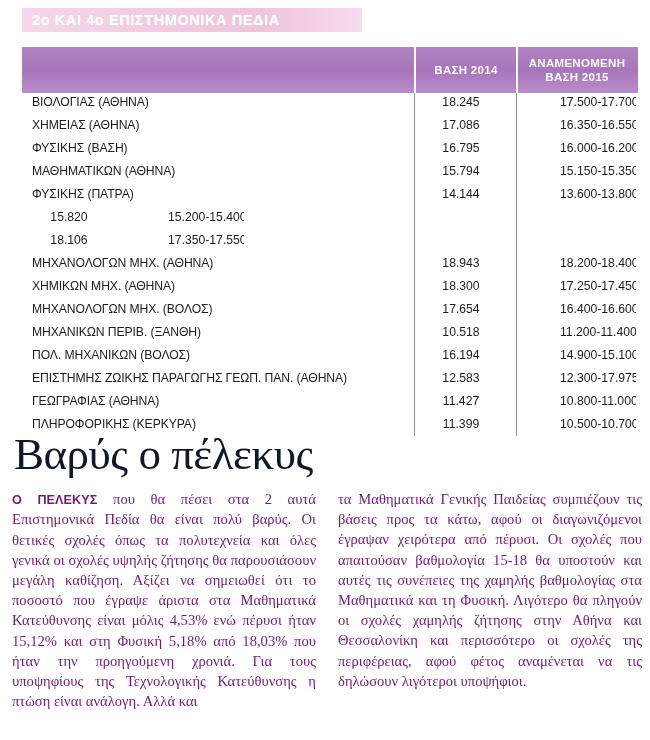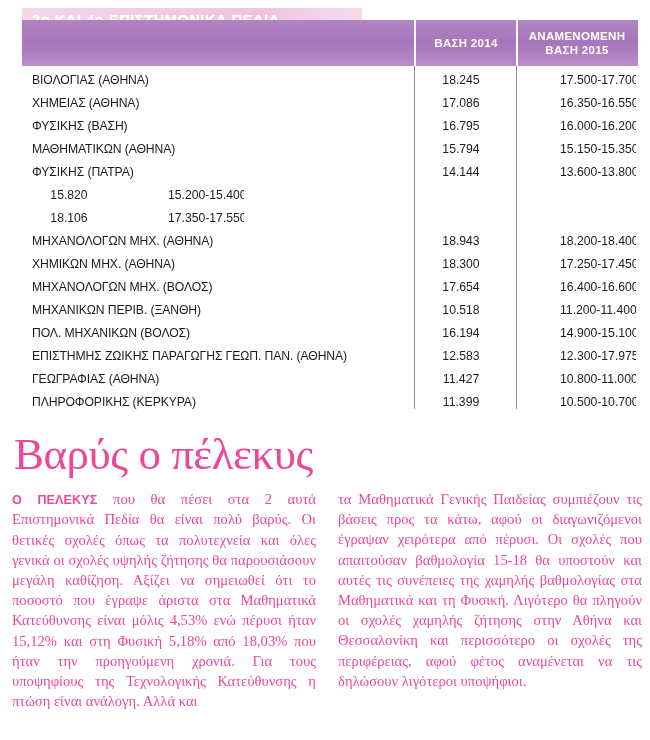--- a/index.html
+++ b/index.html
@@ -39,21 +39,21 @@
     color: #ffffff;
     letter-spacing: 0.6px;
     text-shadow: 0 0 1px rgba(255,255,255,0.7);
     white-space: nowrap;
   }
 
   
   .table-area {
     position: absolute;
     left: 22px;
-    top: 20px;
+    top: 47px;
     width: 616px;
   }
   .thead {
     display: flex;
     height: 46px;
     background: linear-gradient(180deg, #b184c4 0%, #a875bb 50%, #b98dcb 100%);
   }
   .th {
     box-sizing: border-box;
     display: flex;
@@ -86,21 +86,21 @@
     bottom: 4px;
     width: 1px;
     background: #8e8e9e;
   }
   .vline-a { left: 392px; }
   .vline-b { left: 494px; }
 
   .trow {
     display: flex;
     height: 23px;
-    align-items: center;
+    align-items: flex-start;
   }
   .td {
     box-sizing: border-box;
     font-size: 12.2px;
     color: #1c1c1c;
     white-space: nowrap;
     overflow: hidden;
   }
   .td-name {
     flex: 0 0 392px;
@@ -119,39 +119,39 @@
   }
 
   
   .headline {
     position: absolute;
     left: 14px;
     top: 432px;
     font-family: "Liberation Serif", serif;
     font-size: 45px;
     line-height: 1;
-    color: #ec4899;
+    color: #0f172a;
     letter-spacing: -0.5px;
   }
 
   
   .article {
     position: absolute;
     left: 12px;
     top: 489px;
     width: 630px;
     display: flex;
     gap: 22px;
   }
   .col {
     width: 304px;
     font-family: "Liberation Serif", serif;
     font-size: 14.6px;
     line-height: 1.385;
-    color: #ec4899;
+    color: #701a75;
     text-align: justify;
     text-justify: inter-word;
   }
   .lead {
     font-family: "Liberation Sans", sans-serif;
     font-weight: bold;
     font-size: 12.6px;
     letter-spacing: 0.1px;
   }
 </style>

